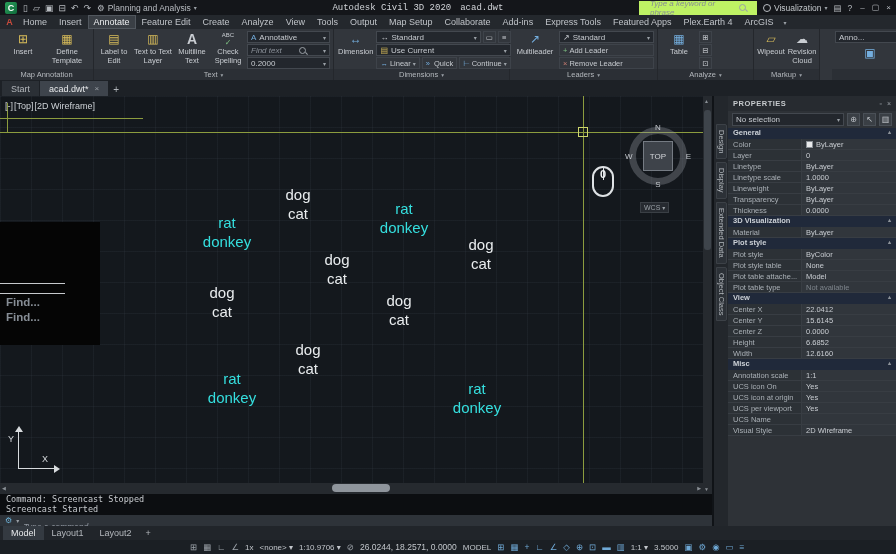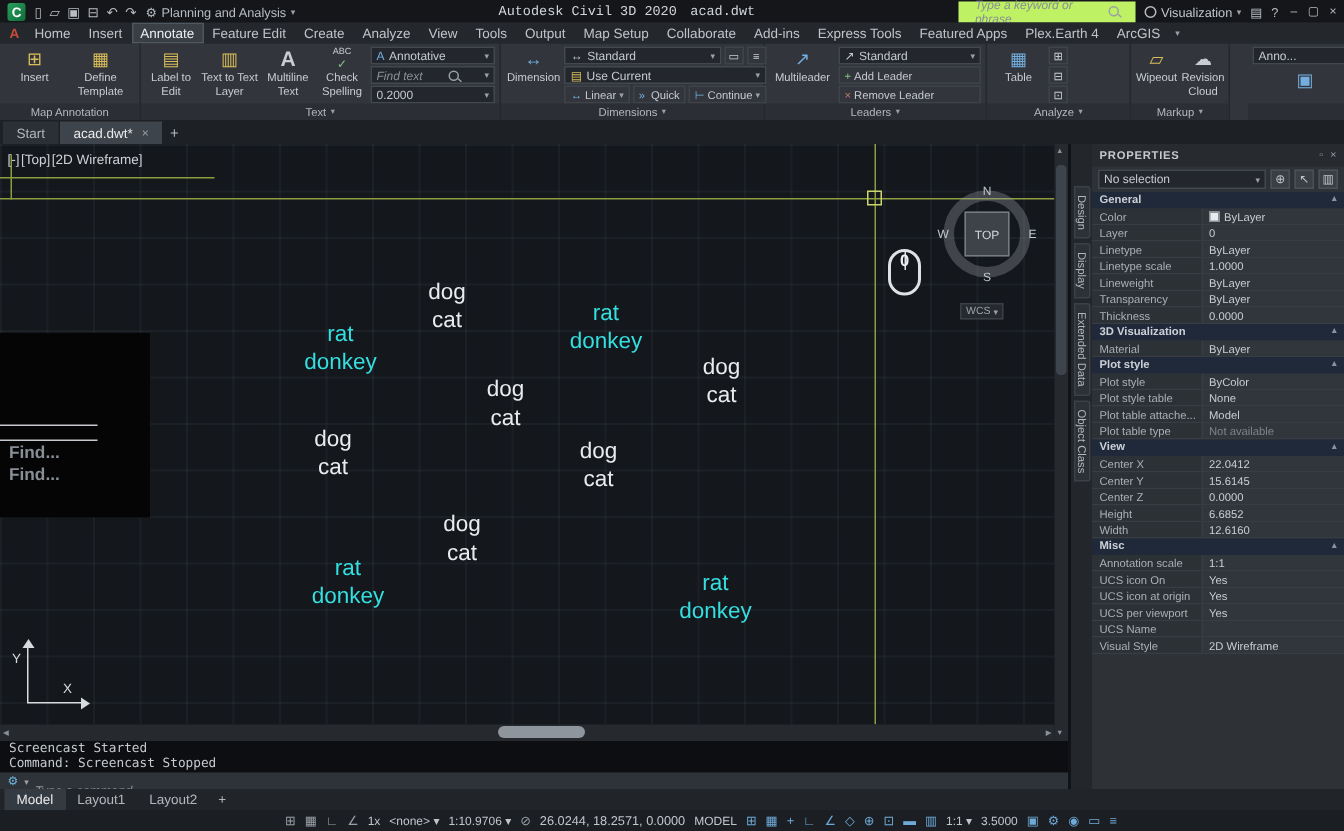--- a/index.html
+++ b/index.html
@@ -495,22 +495,22 @@
     <span class="sarrow" style="bottom:2px;">▼</span>
   </div>
   <div id="hscroll">
     <span class="harrow" style="left:2px;">◀</span>
     <div class="hthumb"></div>
     <span class="harrow" style="right:2px;">▶</span>
   </div>
 
   <div id="cmd">
     <div id="cmdhist">
+        <div class="cmd-line">Command: Screencast Stopped</div>
         <div class="cmd-line">Screencast Started</div>
-        <div class="cmd-line">Command: Screencast Stopped</div>
       </div>
     <div class="cmd-input">
       <span class="cmd-icon">⚙</span>
       <span class="caret">▾</span>
       <span class="cmd-ghost">Type a command</span>
     </div>
   </div>
 
   <div id="pgap"></div>
   <div id="pstrip">

